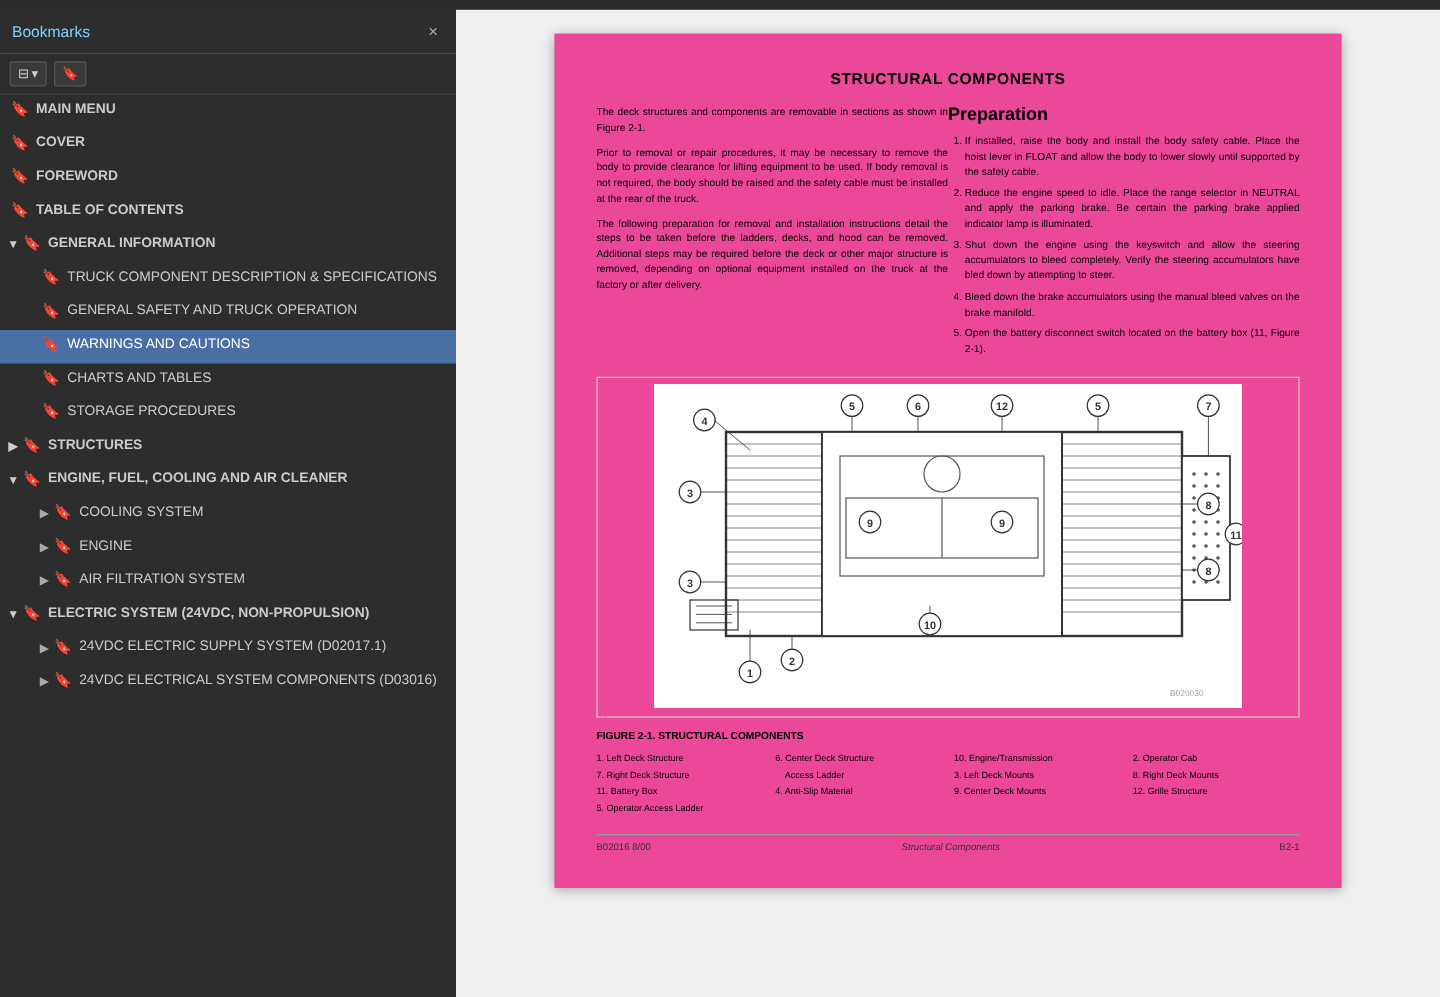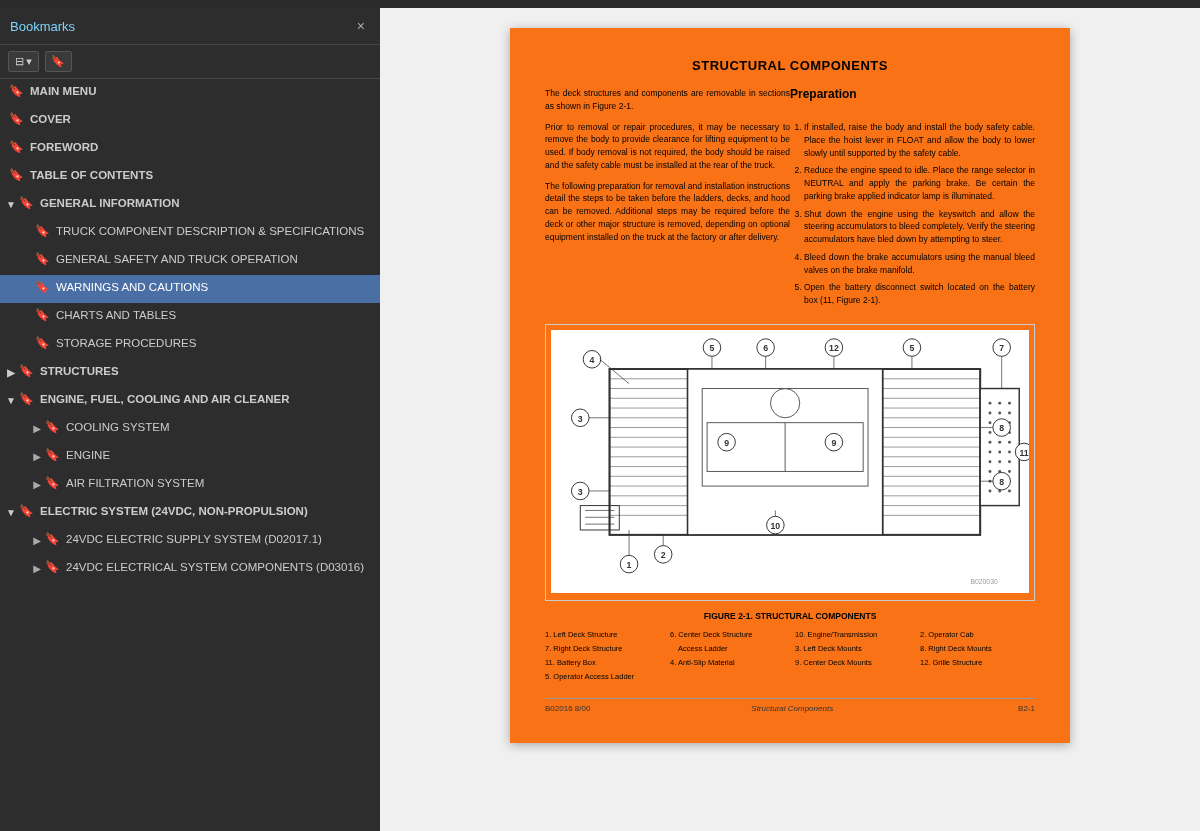--- a/index.html
+++ b/index.html
@@ -153,23 +153,23 @@
 
     
     .content-area {
       flex: 1;
       background: #f0f0f0;
       overflow-y: auto;
       position: relative;
     }
 
     .page-container {
-      background: #f97316;
+      background: #ec4899;
       margin: 20px auto;
-      width: 560px;
+      width: 656px;
       min-height: 700px;
       padding: 30px 35px;
       box-shadow: 0 2px 10px rgba(0,0,0,0.3);
       font-size: 9px;
       position: relative;
     }
 
     .page-title {
       text-align: center;
       font-size: 13px;
@@ -186,22 +186,22 @@
 
     .text-col p {
       margin-bottom: 8px;
       line-height: 1.5;
       font-size: 8.5px;
       text-align: justify;
     }
 
     .prep-col .prep-title {
       font-weight: bold;
-      font-size: 12px;
-      margin-bottom: 20px;
+      font-size: 15px;
+      margin-bottom: 7px;
     }
 
     .prep-col ol {
       padding-left: 14px;
     }
 
     .prep-col ol li {
       font-size: 8.5px;
       line-height: 1.5;
       margin-bottom: 5px;
@@ -214,21 +214,20 @@
       border: 1px solid #ccc;
       padding: 5px;
     }
 
     .diagram-svg {
       width: 100%;
       max-width: 490px;
     }
 
     .figure-caption {
-      text-align: center;
       font-weight: bold;
       font-size: 8.5px;
       margin: 6px 0 8px;
     }
 
     .figure-legend {
       display: grid;
       grid-template-columns: 1fr 1fr 1fr 1fr;
       gap: 2px 10px;
       font-size: 7.5px;

